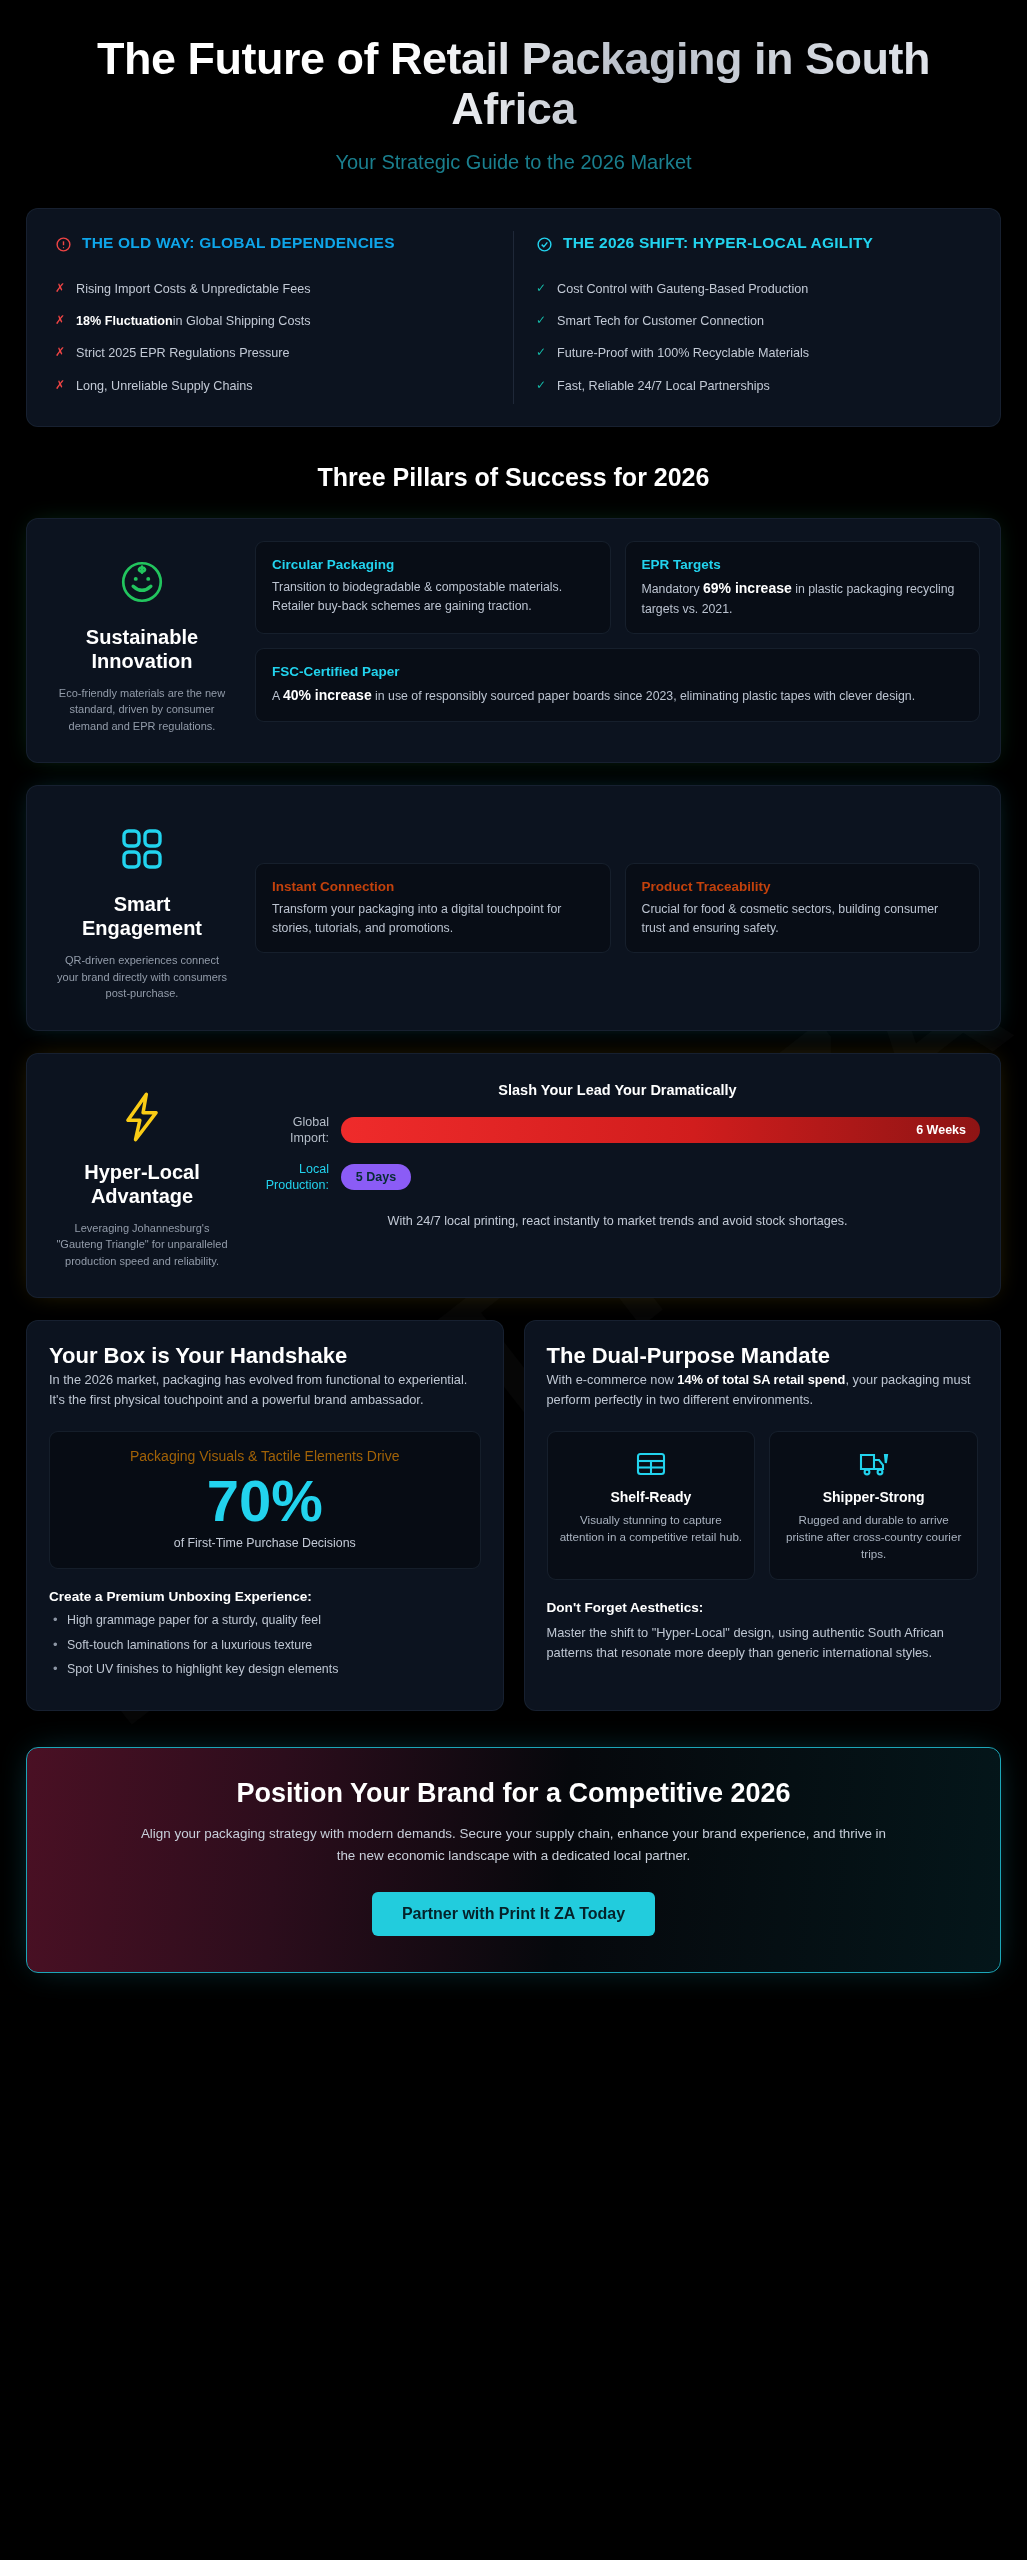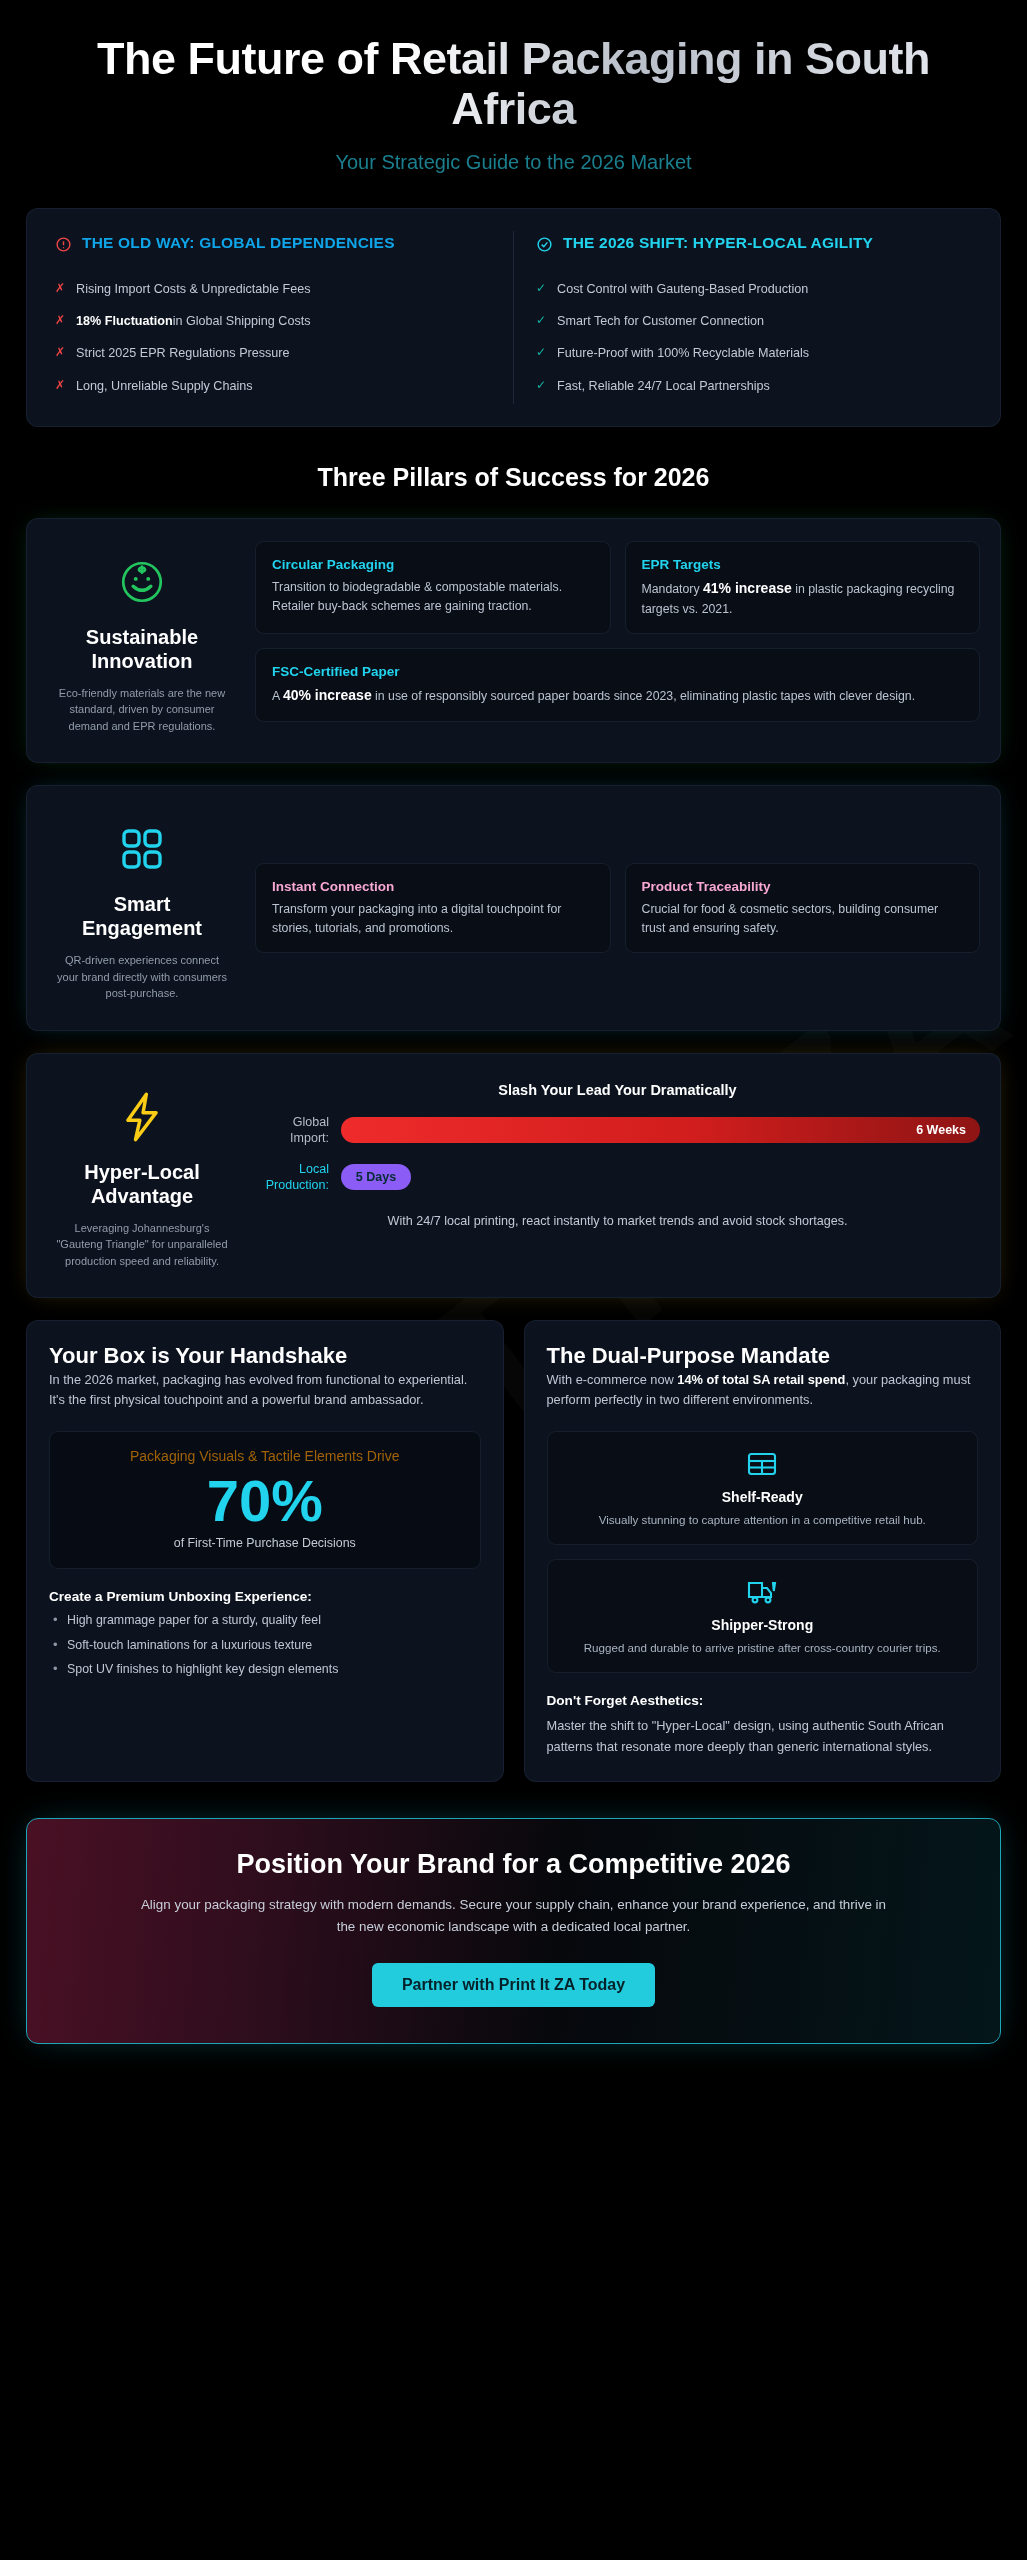--- a/index.html
+++ b/index.html
@@ -160,21 +160,21 @@
   .mini-grid { display: flex; gap: 14px; }
   .mini-grid > * { flex: 1; }
   .mini {
     background: #080d16;
     border: 1px solid rgba(90,115,145,0.18);
     border-radius: 9px;
     padding: 14px 16px;
   }
   .mini h4 { font-size: 13.5px; font-weight: 700; margin-bottom: 5px; line-height: 1.3; }
   .mini.cy h4 { color: #22d3ee; }
-  .mini.wh h4 { color: #f9a8d4; }
+  .mini.wh h4 { color: #c2410c; }
   .mini p { font-size: 12.3px; line-height: 1.54; color: #bcc4d1; }
   .mini p b { color: #ffffff; font-weight: 700; font-size: 14px; }
   .mini-full { margin-top: 14px; }
 
   
   .chart-title {
     text-align: center;
     font-size: 14.5px;
     font-weight: 700;
     color: #ffffff;
@@ -261,21 +261,21 @@
     line-height: 1.42;
     color: #bfc7d3;
     margin-bottom: 7px;
   }
   .bul li:before {
     content: "\2022";
     position: absolute; left: 4px; top: -1px;
     color: #8d96a4; font-size: 13px;
   }
 
-  .dual-grid { display: flex; gap: 14px; margin-top: 20px; flex-direction: column; }
+  .dual-grid { display: flex; gap: 14px; margin-top: 20px; }
   .dual {
     flex: 1;
     background: #080d16;
     border: 1px solid rgba(90,115,145,0.18);
     border-radius: 9px;
     padding: 16px 12px 16px 12px;
     text-align: center;
   }
   .dual .ic { height: 32px; display: flex; align-items: center; justify-content: center; margin-bottom: 9px; }
   .dual h4 { font-size: 14px; font-weight: 700; color: #ffffff; margin-bottom: 6px; }
@@ -409,21 +409,21 @@
           <p>Eco-friendly materials are the new standard, driven by consumer demand and EPR regulations.</p>
         </div>
         <div class="pillar-right">
           <div class="mini-grid">
             <div class="mini cy">
               <h4>Circular Packaging</h4>
               <p>Transition to biodegradable &amp; compostable materials. Retailer buy-back schemes are gaining traction.</p>
             </div>
             <div class="mini cy">
               <h4>EPR Targets</h4>
-              <p><span>Mandatory </span><b>41% increase</b><span> in plastic packaging recycling targets vs. 2021.</span></p>
+              <p><span>Mandatory </span><b>69% increase</b><span> in plastic packaging recycling targets vs. 2021.</span></p>
             </div>
           </div>
           <div class="mini cy mini-full">
             <h4>FSC-Certified Paper</h4>
             <p><span>A </span><b>40% increase</b><span> in use of responsibly sourced paper boards since 2023, eliminating plastic tapes with clever design.</span></p>
           </div>
         </div>
       </div>
 
       <div class="card pillar glow-cyan">

